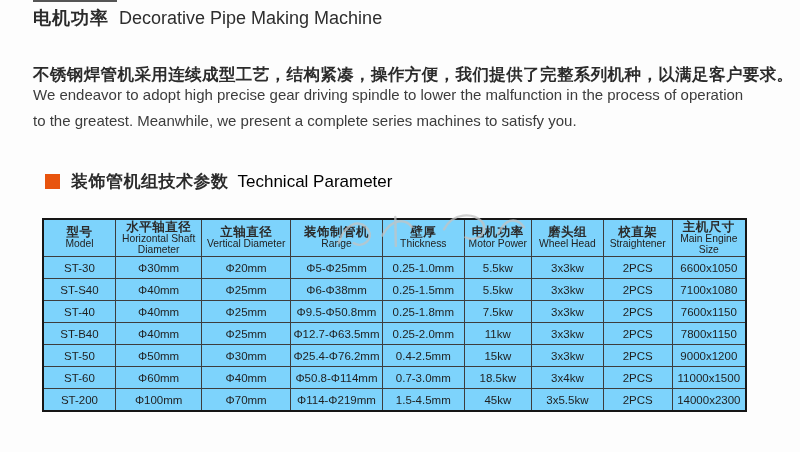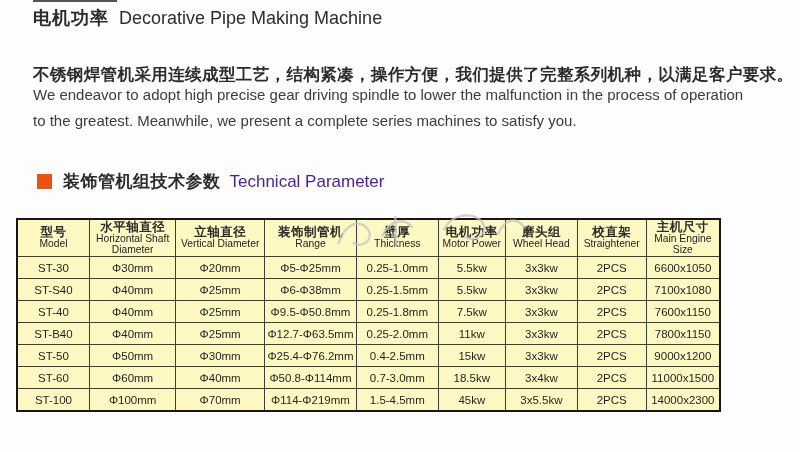--- a/index.html
+++ b/index.html
@@ -24,33 +24,33 @@
   .intro-zh {
     position: absolute; left: 33px; top: 64px; margin: 0;
     font-size: 16.5px; font-weight: bold; letter-spacing: 0.4px;
     white-space: nowrap;
   }
   .intro-en {
     position: absolute; left: 33px; top: 82px; margin: 0;
     font-size: 15px; color: #3c3c3c; line-height: 26px; width: 770px;
   }
   .section-heading {
-    position: absolute; left: 37px; top: 170px;
+    position: absolute; left: 45px; top: 170px;
     display: flex; align-items: center; font-size: 17px; white-space: nowrap; justify-content: space-between;
   }
   .bullet {
     display: inline-block; width: 15px; height: 15px;
     margin-right: 11px; background: #e8540e; flex: none;
   }
   .section-heading .zh { font-weight: bold; letter-spacing: 0.5px; }
-  .section-heading .en { font-weight: normal; margin-left: 9px; color: #4c1d95; }
+  .section-heading .en { font-weight: normal; margin-left: 9px; color: #000000; }
   .param-table {
-    position: absolute; left: 16px; top: 218px;
+    position: absolute; left: 42px; top: 218px;
     width: 705px; border-collapse: collapse; table-layout: fixed;
-    border: 2px solid #161616; background: #fef9c3;
+    border: 2px solid #161616; background: #7dd3fc;
   }
   .param-table th, .param-table td {
     border: 1px solid #3d3d3d; text-align: center;
     vertical-align: middle; padding: 0; overflow: hidden;
   }
   .param-table thead th { height: 36px; }
   .h-zh { font-size: 12.5px; font-weight: bold; line-height: 13px; letter-spacing: 0.5px; }
   .h-en { font-size: 10.3px; font-weight: normal; line-height: 10.5px; white-space: pre-line; color: #222; }
   .param-table tbody td { height: 21px; font-size: 11.5px; color: #1f1f1f; }
   .watermark {
@@ -196,21 +196,21 @@
       <td>Φ60mm</td>
       <td>Φ40mm</td>
       <td>Φ50.8-Φ114mm</td>
       <td>0.7-3.0mm</td>
       <td>18.5kw</td>
       <td>3x4kw</td>
       <td>2PCS</td>
       <td>11000x1500</td>
     </tr>
     <tr>
-      <td>ST-100</td>
+      <td>ST-200</td>
       <td>Φ100mm</td>
       <td>Φ70mm</td>
       <td>Φ114-Φ219mm</td>
       <td>1.5-4.5mm</td>
       <td>45kw</td>
       <td>3x5.5kw</td>
       <td>2PCS</td>
       <td>14000x2300</td>
     </tr>
   </tbody>

